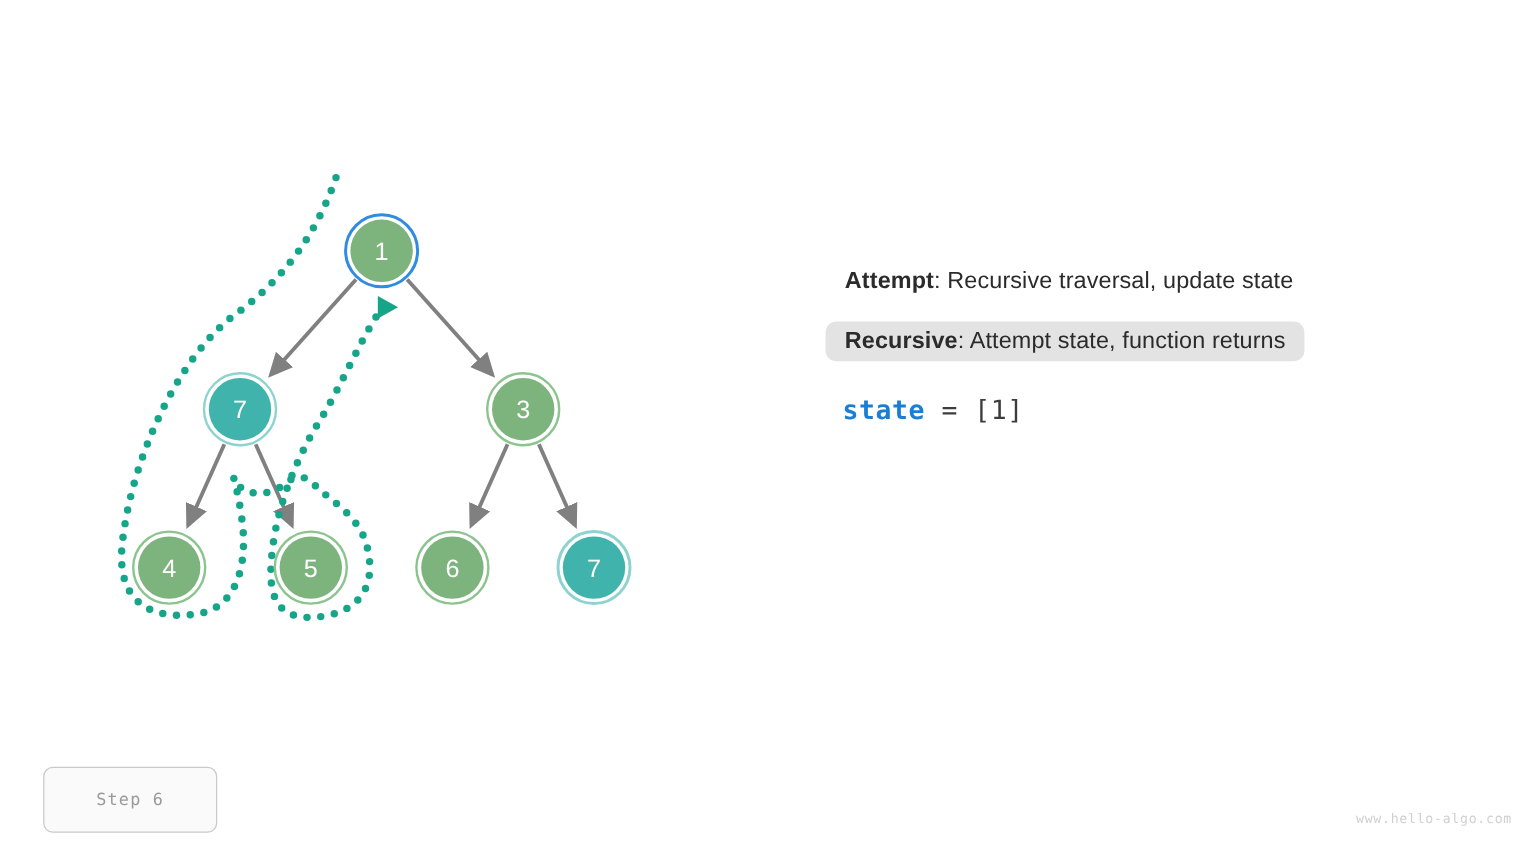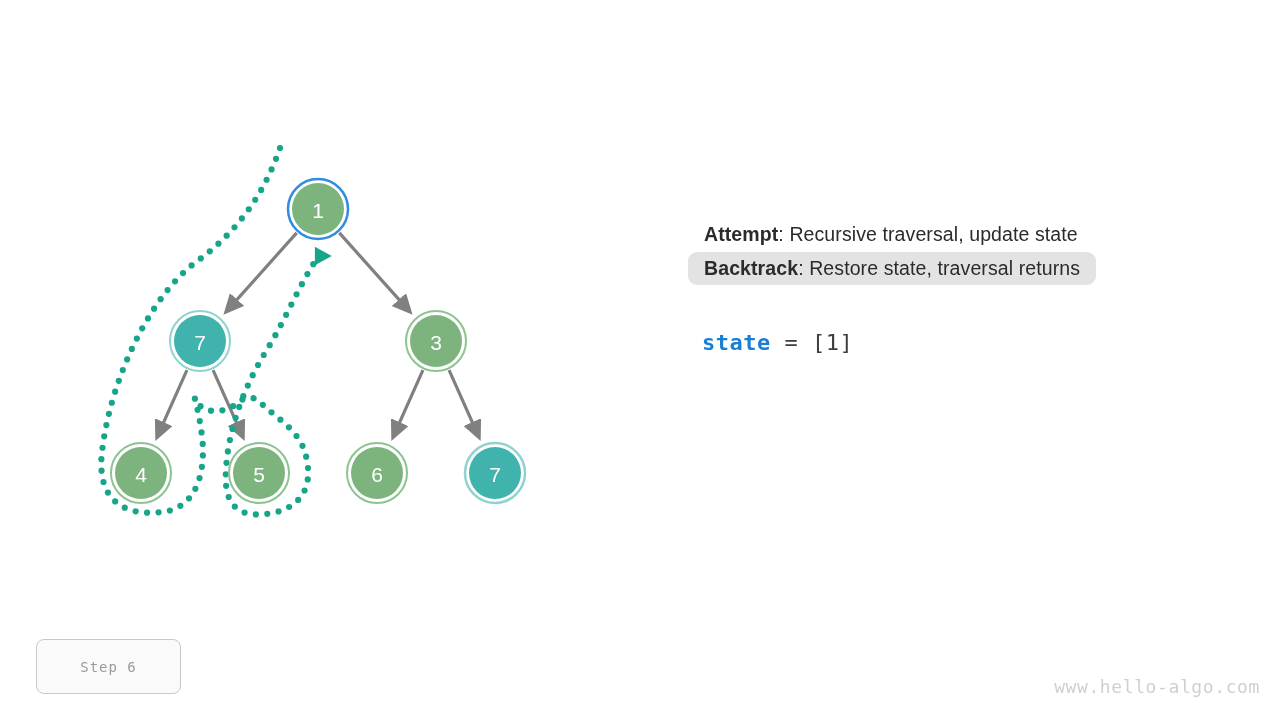--- a/index.html
+++ b/index.html
@@ -44,21 +44,21 @@
     font-size: 19.5px;
     color: #2b2b2b;
     line-height: 1.0;
     padding: 7px 16px;
     border-radius: 9px;
     white-space: nowrap;
     letter-spacing: 0.1px;
   }
   .legend-row.attempt {
     background: transparent;
-    margin-bottom: 0;
+    margin-bottom: 16px;
   }
   .legend-row.backtrack {
     background: #e3e3e3;
     display: inline-block;
   }
   .legend-row b {
     font-weight: bold;
   }
 
   .code-line {
@@ -101,21 +101,21 @@
     letter-spacing: 1px;
     text-align: right;
   }
 
   
   #watermark {
     position: absolute;
     right: 20px;
     top: 676px;
     font-family: "DejaVu Sans Mono", "Liberation Mono", monospace;
-    font-size: 18px;
+    font-size: 11px;
     color: #d0d0d0;
     letter-spacing: 0.6px;
     margin-left: 48px;
   }
 </style>
 </head>
 <body>
 
 <div id="stage">
 
@@ -272,21 +272,21 @@
           <text x="495" y="474" class="node-text">7</text>
         </g>
       </g>
   </svg>
 
   <div id="panel">
     <div class="legend-row attempt">
       <b>Attempt</b><span>: Recursive traversal, update state</span>
     </div>
     <div class="legend-row backtrack">
-      <b>Backtrack</b><span>: Restore state, traversal returns</span>
+      <b>Recursive</b><span>: Attempt state, function returns</span>
     </div>
   </div>
 
   <div id="code-path" class="code-line"><span class="var-path">state</span><span> = [1]</span></div>
 
 
   <div id="step-badge">
     <span>Step 6</span>
   </div>
 

